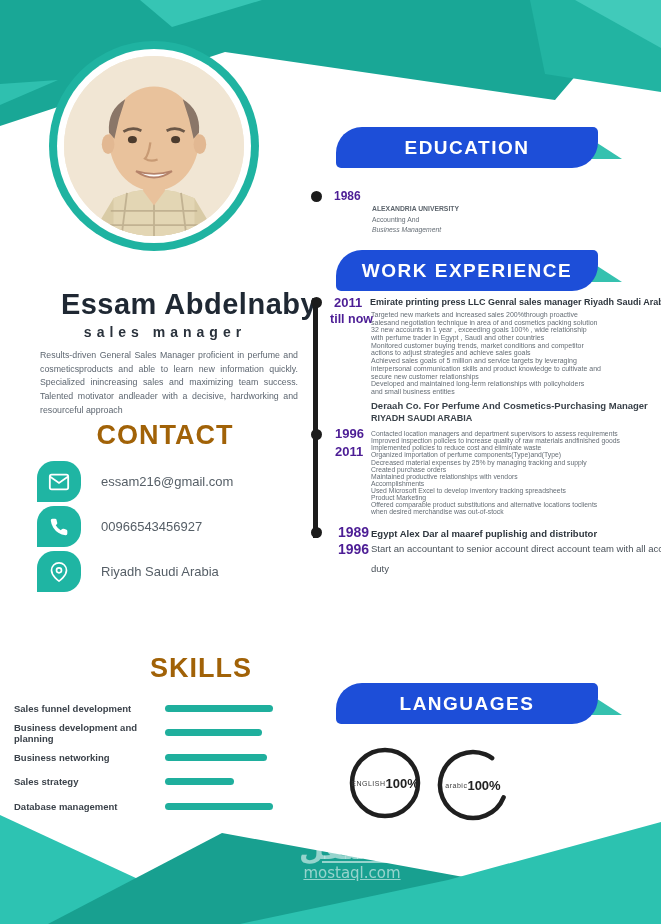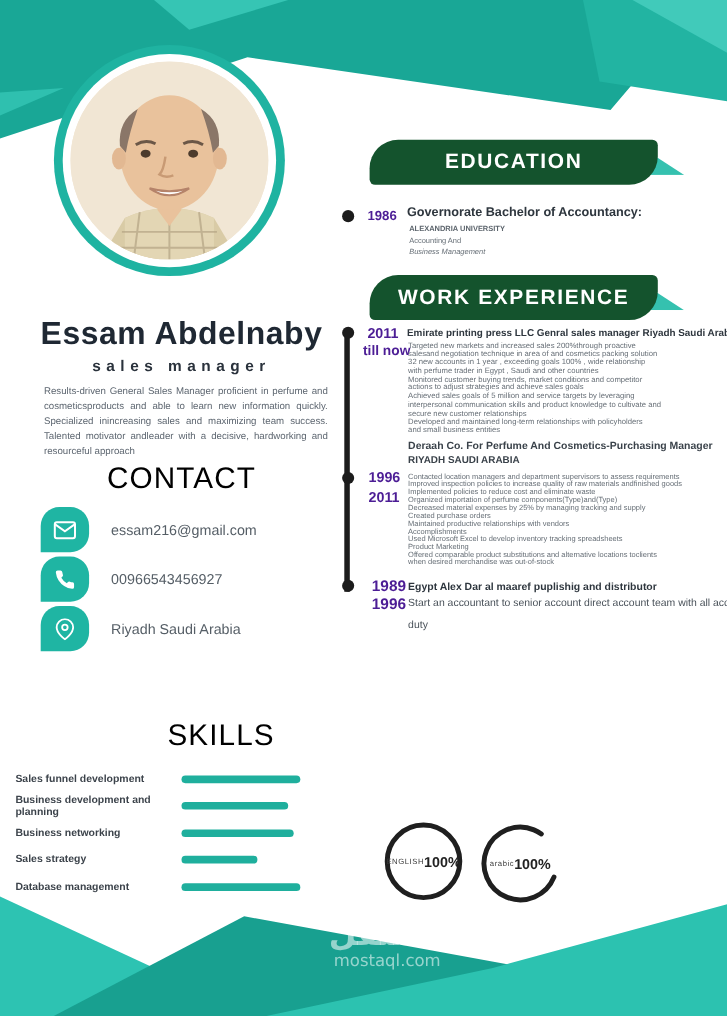--- a/index.html
+++ b/index.html
@@ -8,44 +8,44 @@
     font-family:"Liberation Sans",sans-serif;color:#2a323c;
   }
   svg.decor{position:absolute;left:0;top:0;z-index:0;}
   
   .photo-outer{position:absolute;left:49px;top:41px;width:194px;height:194px;border-radius:50%;
     background:#1FB3A1;padding:8px;z-index:2;}
   .photo-inner{width:100%;height:100%;border-radius:50%;background:#ffffff;padding:7px;box-sizing:border-box;}
   .photo{width:100%;height:100%;border-radius:50%;overflow:hidden;background:#f1e6d4;}
   
   .name{position:absolute;left:0;top:288px;width:330px;text-align:center;font-size:29px;font-weight:800;
-    color:#1f2833;letter-spacing:.5px;z-index:2;}
+    color:#1f2833;letter-spacing:.5px;z-index:2;padding-left:24px;}
   .job-title{position:absolute;left:0;top:324px;width:330px;text-align:center;font-size:14px;font-weight:700;
     letter-spacing:5px;color:#2a323c;z-index:2;}
   .summary{position:absolute;left:40px;top:349px;width:258px;font-size:8.8px;line-height:1.55;
     color:#5d6670;text-align:justify;z-index:2;}
-  .section-heading{position:absolute;width:330px;text-align:center;font-size:27px;font-weight:400;
-    color:#000000;letter-spacing:1px;z-index:2;}
+  .section-heading{position:absolute;width:330px;text-align:center;font-size:27px;font-weight:700;
+    color:#a16207;letter-spacing:1px;z-index:2;}
   #contact-heading{left:0;top:420px;}
   #skills-heading{left:0;top:653px;padding-left:36px;}
   .contact-list{position:absolute;left:37px;top:461px;display:flex;flex-direction:column;gap:4px;z-index:2;}
   .contact-row{display:flex;align-items:center;gap:20px;}
   .contact-tile{width:44px;height:41px;background:#1FB5A3;border-radius:17px 17px 17px 0;
     display:flex;align-items:center;justify-content:center;flex:0 0 auto;}
   .contact-value{font-size:13px;color:#555e66;}
   .skills-list{position:absolute;left:14px;top:696px;width:302px;z-index:2;}
   .skill-row{display:flex;align-items:center;height:24.5px;}
   .skill-label{width:151px;font-size:9.5px;font-weight:700;color:#3c434b;}
   .skill-track{width:108px;height:7px;position:relative;}
   .skill-bar{display:block;height:7px;border-radius:4px;background:#1FAF9D;}
   
   .banner{position:absolute;left:336px;width:262px;height:41px;z-index:2;}
   .banner .tail{position:absolute;right:-24px;top:1px;width:48px;height:31px;background:#35C1AF;
     clip-path:polygon(0 0,100% 100%,0 100%);}
-  .banner .plate{position:absolute;left:0;top:0;width:100%;height:100%;background:#14532d;
+  .banner .plate{position:absolute;left:0;top:0;width:100%;height:100%;background:#1d4ed8;
     border-radius:26px 5px 26px 5px;display:flex;align-items:center;justify-content:center;
     color:#ffffff;font-weight:700;font-size:19px;letter-spacing:1.5px;}
   #banner-education{top:127px;}
   #banner-experience{top:250px;}
   #banner-languages{top:683px;}
   .tl-dot{position:absolute;width:11px;height:11px;border-radius:50%;background:#1c1c1c;z-index:2;}
   .tl-line{position:absolute;left:313px;top:301px;width:5px;height:237px;background:#1c1c1c;z-index:1;}
   .year{position:absolute;font-weight:600;color:#4c1d95;z-index:2;}
   .entry-title{position:absolute;font-weight:700;color:#2e363e;white-space:nowrap;z-index:2;}
   .detail-list{position:absolute;z-index:2;color:#666e76;}
@@ -76,21 +76,21 @@
   
   .lang-circle{position:absolute;width:76px;height:76px;z-index:2;}
   #lang-0{left:347px;top:745px;}
   #lang-1{left:435px;top:747px;}
   .lang-circle svg{position:absolute;left:0;top:0;}
   .lang-text{position:absolute;inset:0;display:flex;align-items:center;justify-content:center;}
   .lang-name{font-size:7px;letter-spacing:.5px;color:#3a3a3a;}
   .lang-level{font-size:13px;font-weight:600;color:#222;}
   
   .watermark{position:absolute;left:272px;top:834px;width:160px;text-align:center;z-index:3;
-    color:rgba(255,255,255,0.55);font-family:"DejaVu Sans",sans-serif;}
+    color:rgba(255,255,255,0.55);font-family:"DejaVu Sans",sans-serif;text-decoration:underline;}
   .wm-ar{font-size:29px;font-weight:700;direction:rtl;line-height:1.1;}
   .wm-en{font-size:15px;line-height:1;}
 </style>
 </head>
 <body>
 
 <div id="canvas">
 
   <svg class="decor" width="661" height="924" viewBox="0 0 661 924">
 
@@ -205,24 +205,27 @@
     </div>
 
   <div class="banner" id="banner-education">
     <div class="tail"></div>
     <div class="plate">EDUCATION</div>
   </div>
   <div class="banner" id="banner-experience">
     <div class="tail"></div>
     <div class="plate">WORK EXPERIENCE</div>
   </div>
+  <div class="banner" id="banner-languages">
+    <div class="tail"></div>
+    <div class="plate">LANGUAGES</div>
+  </div>
 
   <div class="tl-dot" style="left:311px;top:191px;"></div>
   <div class="year" id="edu-year">1986</div>
-  <div class="entry-title" id="edu-title">Governorate Bachelor of Accountancy:</div>
   <div class="detail-list" id="edu-lines">
       <div class="detail-line">ALEXANDRIA UNIVERSITY</div>
       <div class="detail-line">Accounting And</div>
       <div class="detail-line">Business Management</div>
     </div>
 
   <div class="tl-line"></div>
   <div class="tl-dot" style="left:311px;top:297px;"></div>
   <div class="tl-dot" style="left:311px;top:429px;"></div>
   <div class="tl-dot" style="left:311px;top:527px;"></div>

